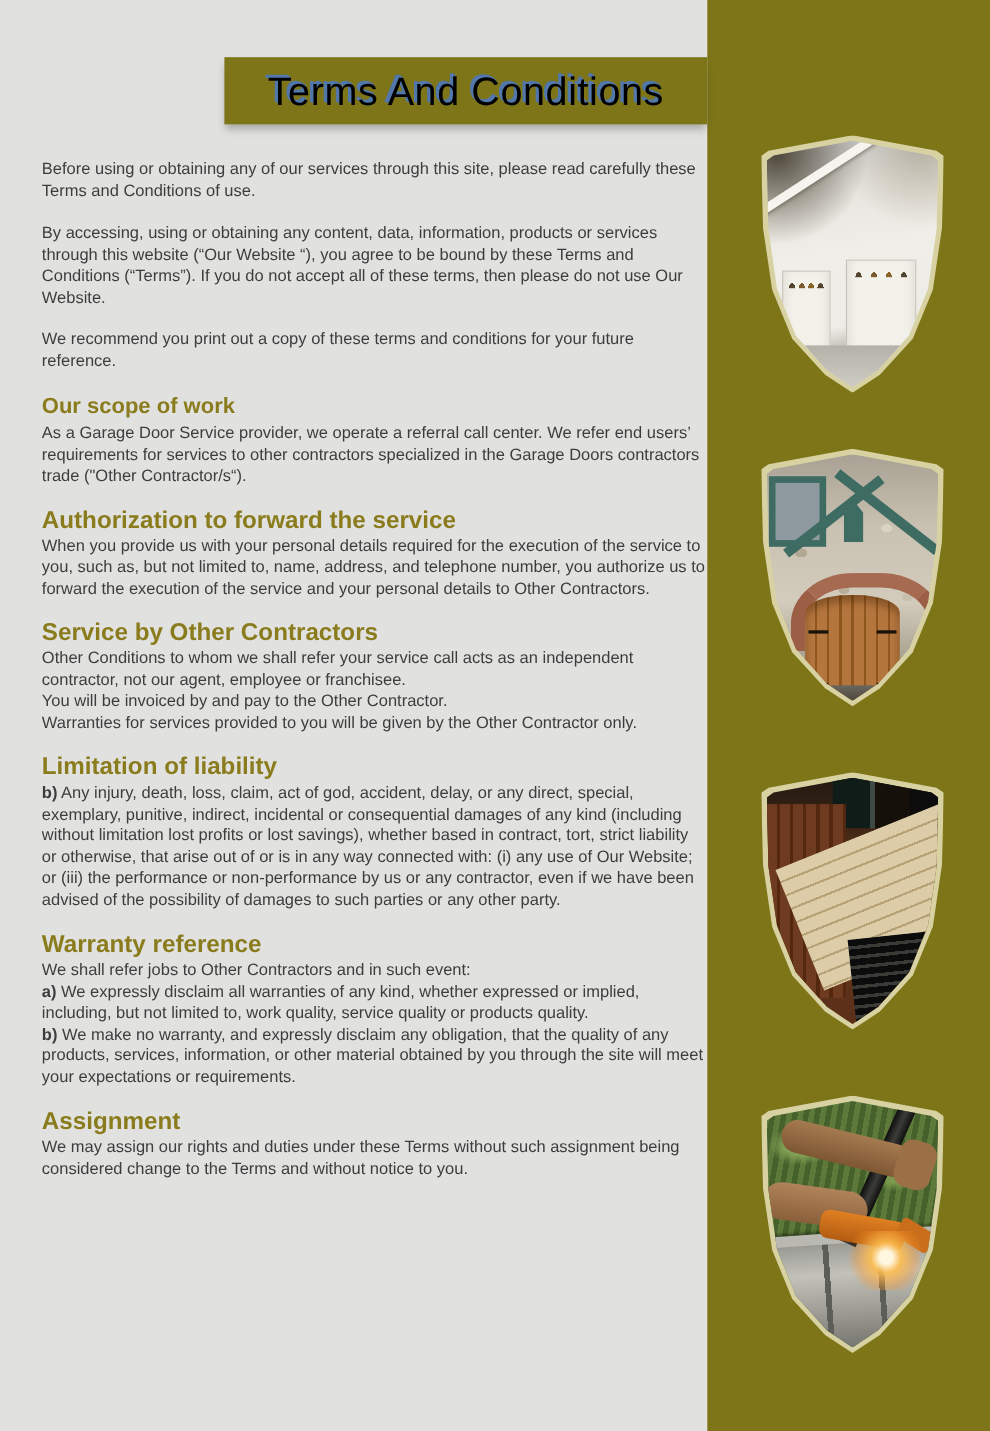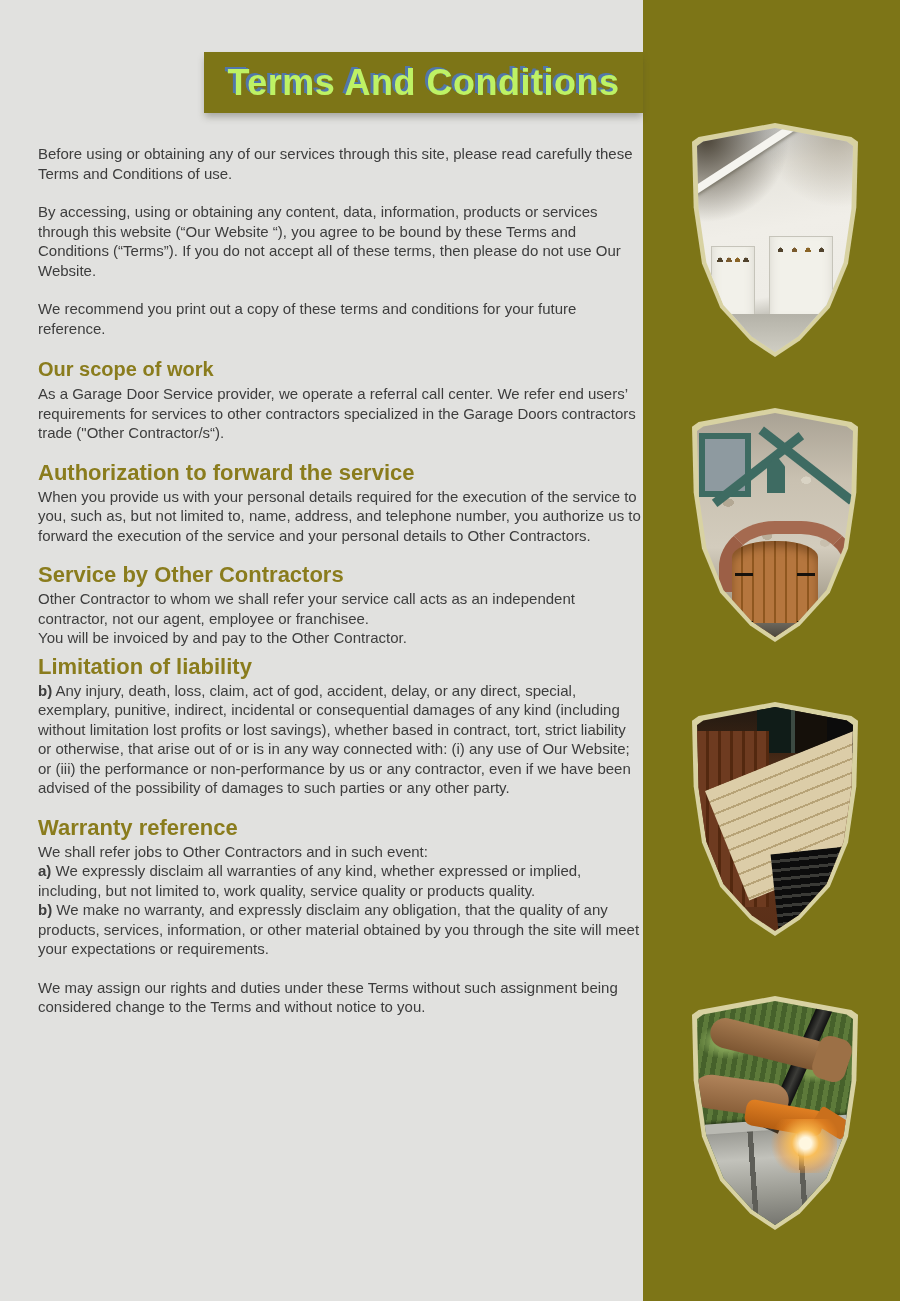--- a/index.html
+++ b/index.html
@@ -14,21 +14,21 @@
     background:#7d7517;
   }
   
   .banner{
     position:absolute;left:204px;top:52px;width:439px;height:61px;
     background:#7d7517;
     box-shadow:0 5px 7px -1px rgba(60,60,50,.35);
     display:flex;align-items:center;justify-content:center;
   }
   .banner .title{
-    color:#bef264;font-size:36px;font-weight:bold;letter-spacing:.5px;
+    color:#000000;font-size:36px;font-weight:normal;letter-spacing:.5px;
     text-shadow:-3px -2px 0 #5277ab, -1px -1px 0 #5277ab;
     white-space:nowrap;
   }
   
   .content{
     position:absolute;left:38px;top:144px;width:604px;
     color:#3d3d3d;font-size:15px;line-height:19.5px;
   }
   .content p{margin:0 0 19px 0;}
   .content p.tight{margin:0;}
@@ -182,25 +182,27 @@
   <p>By accessing, using or obtaining any content, data, information, products or services through this website (“Our Website “), you agree to be bound by these Terms and Conditions (“Terms”). If you do not accept all of these terms, then please do not use Our Website.</p>
   <p>We recommend you print out a copy of these terms and conditions for your future reference.</p>
 
   <h2 class="sec">Our scope of work</h2>
   <p>As a Garage Door Service provider, we operate a referral call center. We refer end users’ requirements for services to other contractors specialized in the Garage Doors contractors trade ("Other Contractor/s“).</p>
 
   <h3 class="sec">Authorization to forward the service</h3>
   <p>When you provide us with your personal details required for the execution of the service to you, such as, but not limited to, name, address, and telephone number, you authorize us to forward the execution of the service and your personal details to Other Contractors.</p>
 
   <h3 class="sec">Service by Other Contractors</h3>
-  <p class="tight">Other Contractor to whom we shall refer your service call acts as an independent contractor, not our agent, employee or franchisee.</p>
+  <p class="tight">Other Conditions to whom we shall refer your service call acts as an independent contractor, not our agent, employee or franchisee.</p>
   <p class="tight">You will be invoiced by and pay to the Other Contractor.</p>
+  <p class="after">Warranties for services provided to you will be given by the Other Contractor only.</p>
 
   <h3 class="sec">Limitation of liability</h3>
   <p><b class="pfx">b)</b><span> Any injury, death, loss, claim, act of god, accident, delay, or any direct, special, exemplary, punitive, indirect, incidental or consequential damages of any kind (including without limitation lost profits or lost savings), whether based in contract, tort, strict liability or otherwise, that arise out of or is in any way connected with: (i) any use of Our Website; or (iii) the performance or non-performance by us or any contractor, even if we have been advised of the possibility of damages to such parties or any other party.</span></p>
 
   <h3 class="sec">Warranty reference</h3>
   <p class="tight">We shall refer jobs to Other Contractors and in such event:</p>
   <p class="tight"><b class="pfx">a)</b><span> We expressly disclaim all warranties of any kind, whether expressed or implied, including, but not limited to, work quality, service quality or products quality.</span></p>
   <p class="after"><b class="pfx">b)</b><span> We make no warranty, and expressly disclaim any obligation, that the quality of any products, services, information, or other material obtained by you through the site will meet your expectations or requirements.</span></p>
 
+  <h3 class="sec">Assignment</h3>
   <p>We may assign our rights and duties under these Terms without such assignment being considered change to the Terms and without notice to you.</p>
 </div>
 
 </body></html>

